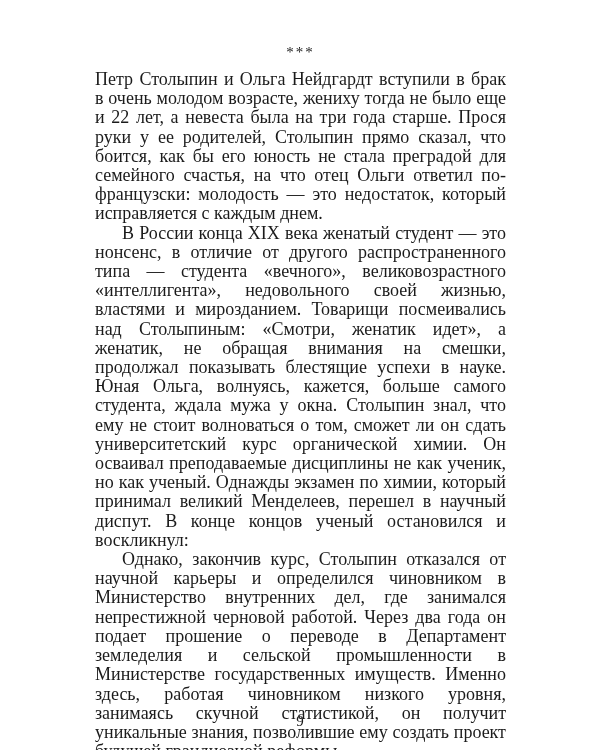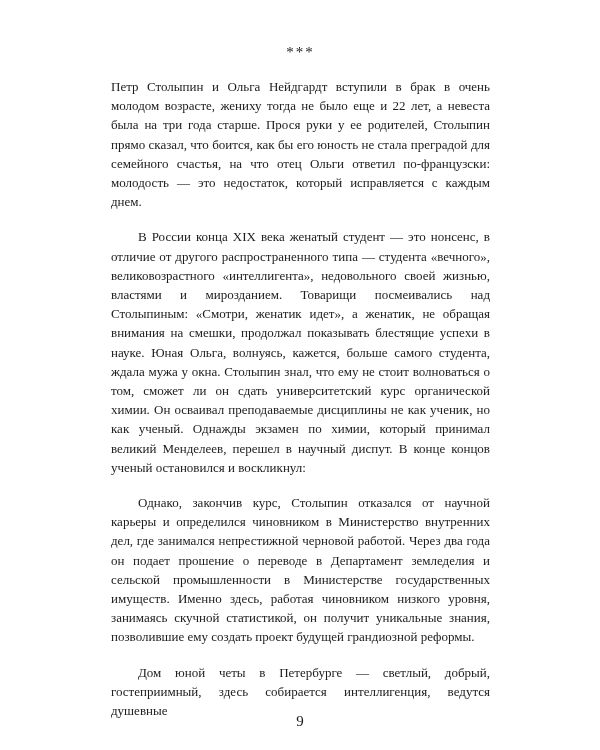--- a/index.html
+++ b/index.html
@@ -20,22 +20,22 @@
   }
   .separator {
     text-align: center;
     font-size: 15px;
     letter-spacing: 2px;
     color: #1b1b1b;
     margin-bottom: 9px;
     user-select: none;
   }
   .text-block p {
-    margin: 16px;
-    font-size: 13px;
+    margin: 0;
+    font-size: 18px;
     line-height: 19.2px;
     text-align: justify;
     text-indent: 27px;
     hyphens: auto;
     -webkit-hyphens: auto;
   }
   .text-block p:first-child {
     text-indent: 0;
   }
   .page-number {

